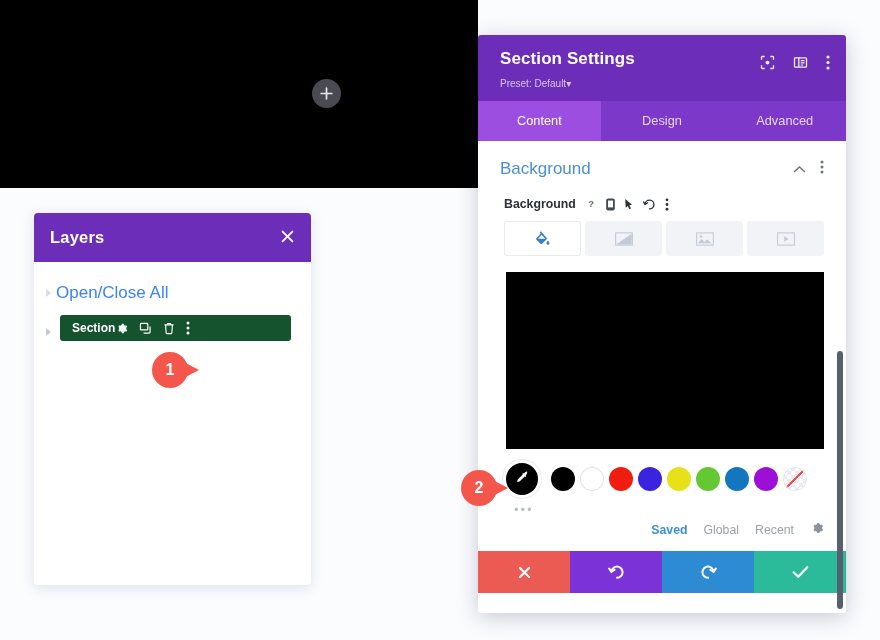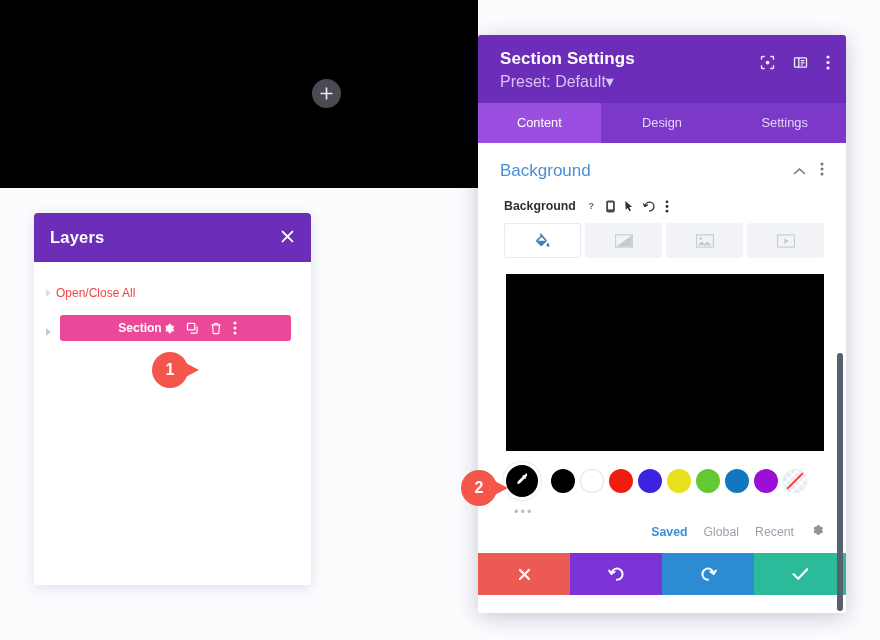--- a/index.html
+++ b/index.html
@@ -52,40 +52,40 @@
     display: flex; align-items: center; height: 25px; margin: 0 12px 0 12px;
     padding-left: 10px; position: relative;
   }
   .layer-row.pad { margin-bottom: 10px; }
   .caret {
     position: absolute; left: 0; top: 50%; transform: translateY(-50%);
     width: 0; height: 0; border-left: 5px solid #c3c9d2;
     border-top: 4px solid transparent; border-bottom: 4px solid transparent;
   }
   .caret.light { border-left-color: #d9dee5; }
-  .layer-label { font-size: 12px; color: #ef4444; }
+  .layer-label { font-size: 17px; color: #3b82f6; }
   .layer-row.selected {
-    background: #ec4899; border-radius: 3px; height: 26px;
+    background: #14532d; border-radius: 3px; height: 26px;
     margin-left: 26px; margin-right: 20px; padding-left: 12px;
-    justify-content: center;
+    justify-content: flex-start;
   }
   .layer-row.selected .layer-label { color: #fff; font-weight: bold; font-size: 12px; }
   .row-icons { display: flex; align-items: center; gap: 11px; padding-right: 8px; }
   .row-icons svg { display: block; }
 
   
   .modal {
     position: absolute; left: 478px; top: 35px; width: 368px; height: 578px;
     background: #ffffff; border-radius: 3px;
     box-shadow: 0 4px 22px rgba(20,25,60,.22);
     overflow: hidden;
   }
   .m-head { background: #6c2eb9; padding: 14px 20px 12px 22px; position: relative; }
   .m-title { color: #fff; font-size: 17px; font-weight: bold; letter-spacing: .1px; }
-  .m-preset { color: #d8c4f2; font-size: 16px; margin-top: 3px; }
+  .m-preset { color: #d8c4f2; font-size: 10px; margin-top: 9px; }
   .m-head-icons {
     position: absolute; right: 16px; top: 20px;
     display: flex; align-items: center; gap: 18px;
   }
   .m-head-icons svg { display: block; opacity: .92; }
   .m-tabs { display: flex; background: #7b38c9; }
   .m-tab {
     flex: 1; text-align: center; padding: 12px 0 13px;
     color: #e4d6f6; font-size: 12.8px;
   }
@@ -277,21 +277,21 @@
               <circle cx="2" cy="7.5" r="1.6"></circle>
               <circle cx="2" cy="13" r="1.6"></circle>
           </svg>
         </span>
       </div>
     </div>
 
     <div class="m-tabs">
       <div class="m-tab active">Content</div>
       <div class="m-tab">Design</div>
-      <div class="m-tab">Settings</div>
+      <div class="m-tab">Advanced</div>
     </div>
 
     <div class="m-body">
 
       <div class="sec-head">
         <div class="sec-title">Background</div>
         <div class="sec-head-icons">
           <span>
             <svg width="13" height="9" viewBox="0 0 13 9" fill="none" stroke="#6b7682" stroke-width="1.5" stroke-linecap="round">
               <path d="M1.5 6.5L6.5 2l5 4.5"></path>

